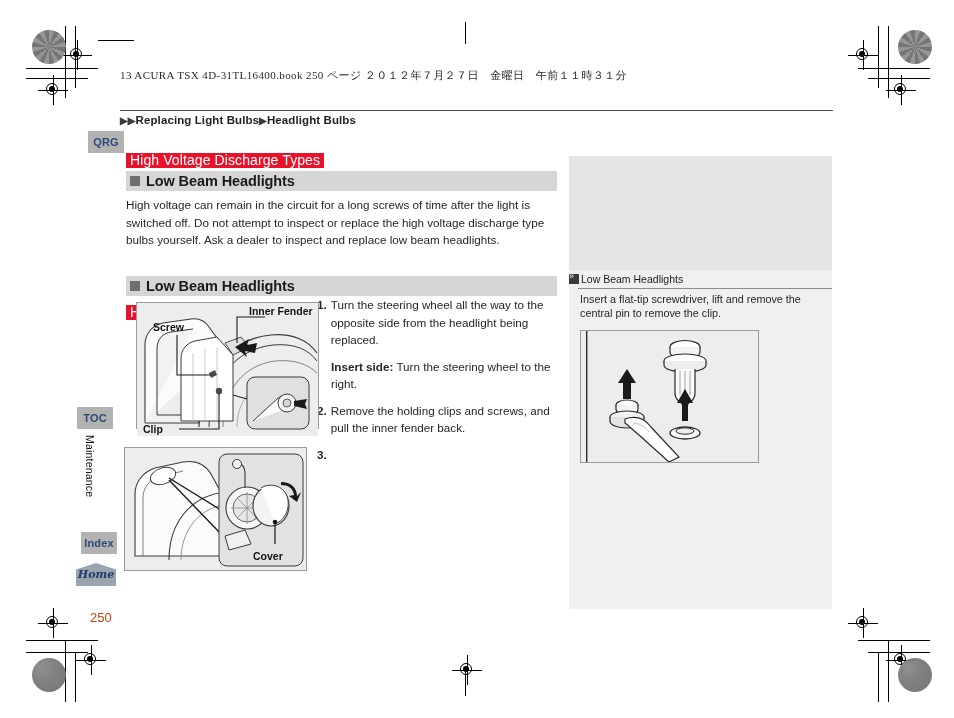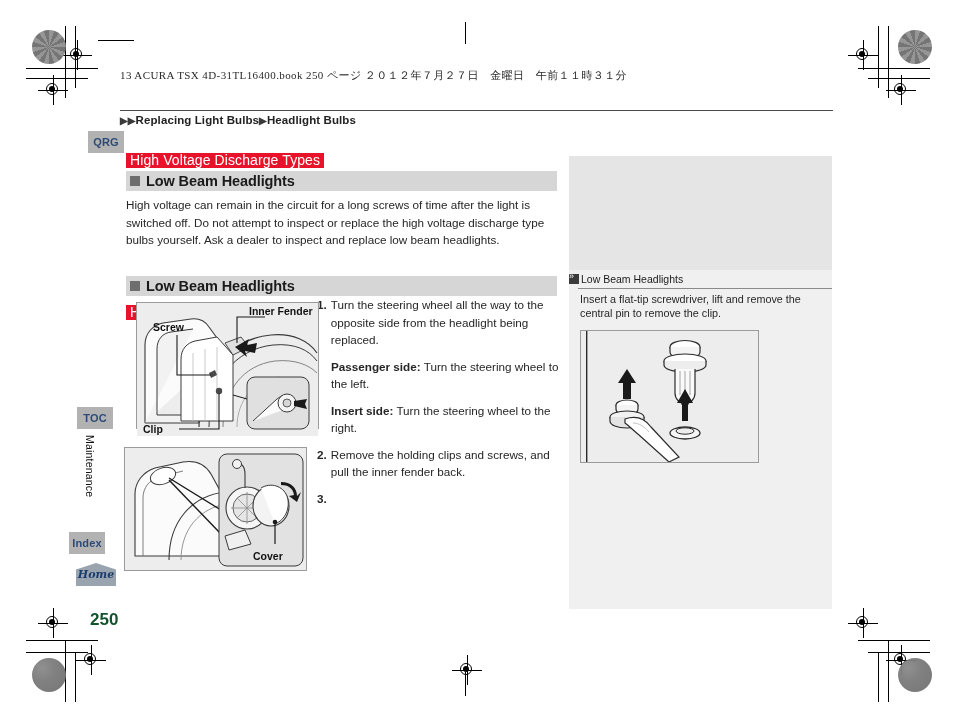--- a/index.html
+++ b/index.html
@@ -228,23 +228,23 @@
   .fig-label {
     font-family:"Liberation Sans", sans-serif;
     font-size:10.5px;
     font-weight:bold;
     fill:#111;
   }
 
   .page-num {
     position:absolute;
     left:90px; top:610px;
-    font-size:17px;
-    color:#14532d;
-    font-weight:700;
+    font-size:13px;
+    color:#c2410c;
+    font-weight:400;
   }
 </style>
 </head>
 <body>
 
 <div>
 
   <div class="crop-line" style="left:26px; top:68px; width:72px; height:1px;"></div>
   <div class="crop-line" style="left:65px; top:26px; width:1px; height:72px;"></div>
   <div class="crop-line" style="left:26px; top:78px; width:62px; height:1px;"></div>
@@ -337,21 +337,21 @@
 </div>
 <div class="rule"></div>
 
 <div class="tab" style="left:88px; top:131px;">
   <span>QRG</span>
 </div>
 <div class="tab" style="left:77px; top:407px;">
   <span>TOC</span>
 </div>
 <div class="vtab-label" style="left:84px; top:435px;">Maintenance</div>
-<div class="tab" style="left:69px; top:532px;justify-content:center;">
+<div class="tab" style="left:81px; top:532px;justify-content:center;">
   <span>Index</span>
 </div>
 <div class="tab-home" style="left:76px; top:563px;">
   <span>Home</span>
 </div>
 
 <div class="redtag" style="left:126px; top:153px;">High Voltage Discharge Types</div>
 <div class="sec-head" style="left:126px; top:171px; width:431px;">
   <span class="sq"></span>
   <span class="txt">Low Beam Headlights</span>
@@ -361,23 +361,20 @@
 <div class="redtag" style="left:126px; top:272px;margin-top:33px;">Halogen Types</div>
 <div class="sec-head" style="left:126px; top:276px; width:431px;">
   <span class="sq"></span>
   <span class="txt">Low Beam Headlights</span>
 </div>
 
 <div class="steps">
   <div class="step">
     <span class="num">1.</span>
     <span>Turn the steering wheel all the way to the opposite side from the headlight being replaced.</span>
-  </div>
-  <div class="sub-para">
-    <b>Passenger side:</b><span> Turn the steering wheel to the left.</span>
   </div>
   <div class="sub-para">
     <b>Insert side:</b><span> Turn the steering wheel to the right.</span>
   </div>
   <div class="step">
     <span class="num">2.</span>
     <span>Remove the holding clips and screws, and pull the inner fender back.</span>
   </div>
   <div class="step">
     <span class="num">3.</span>

